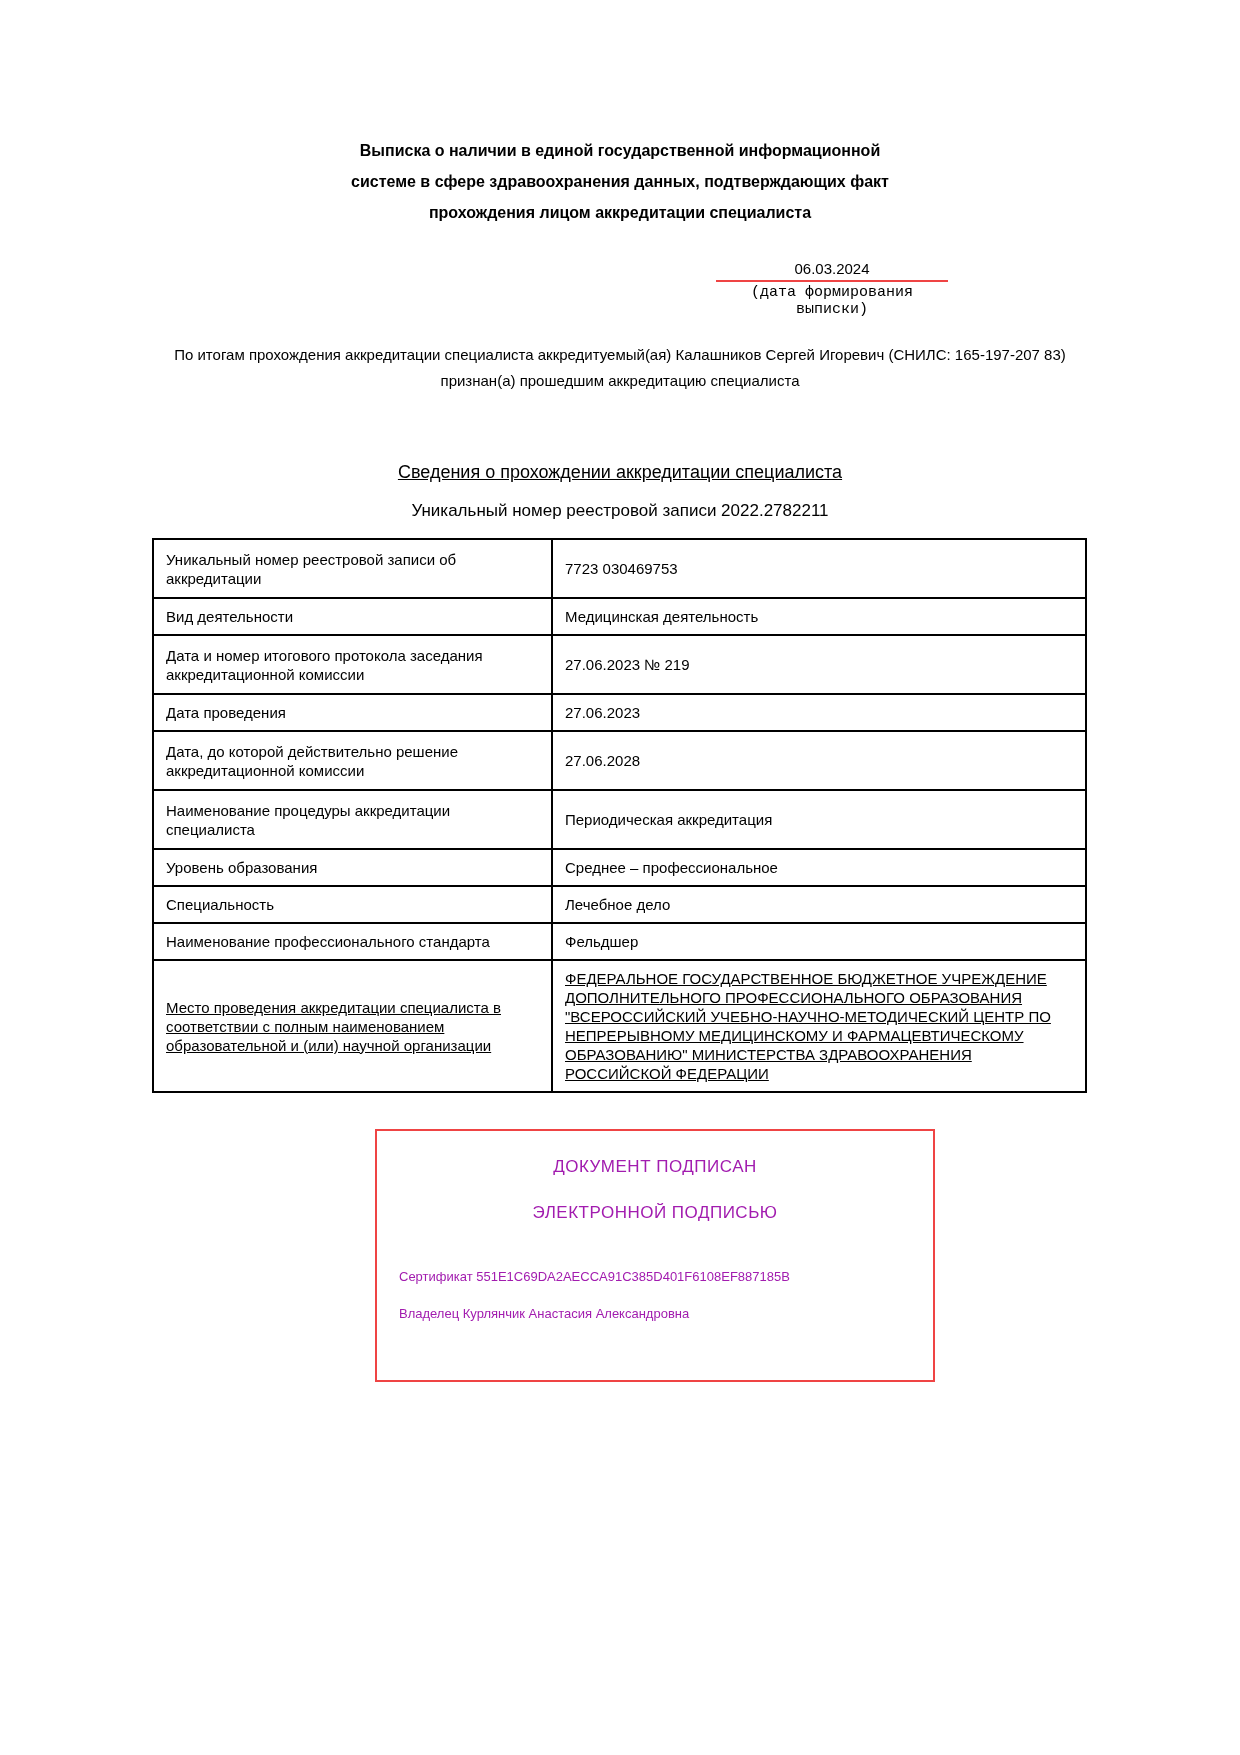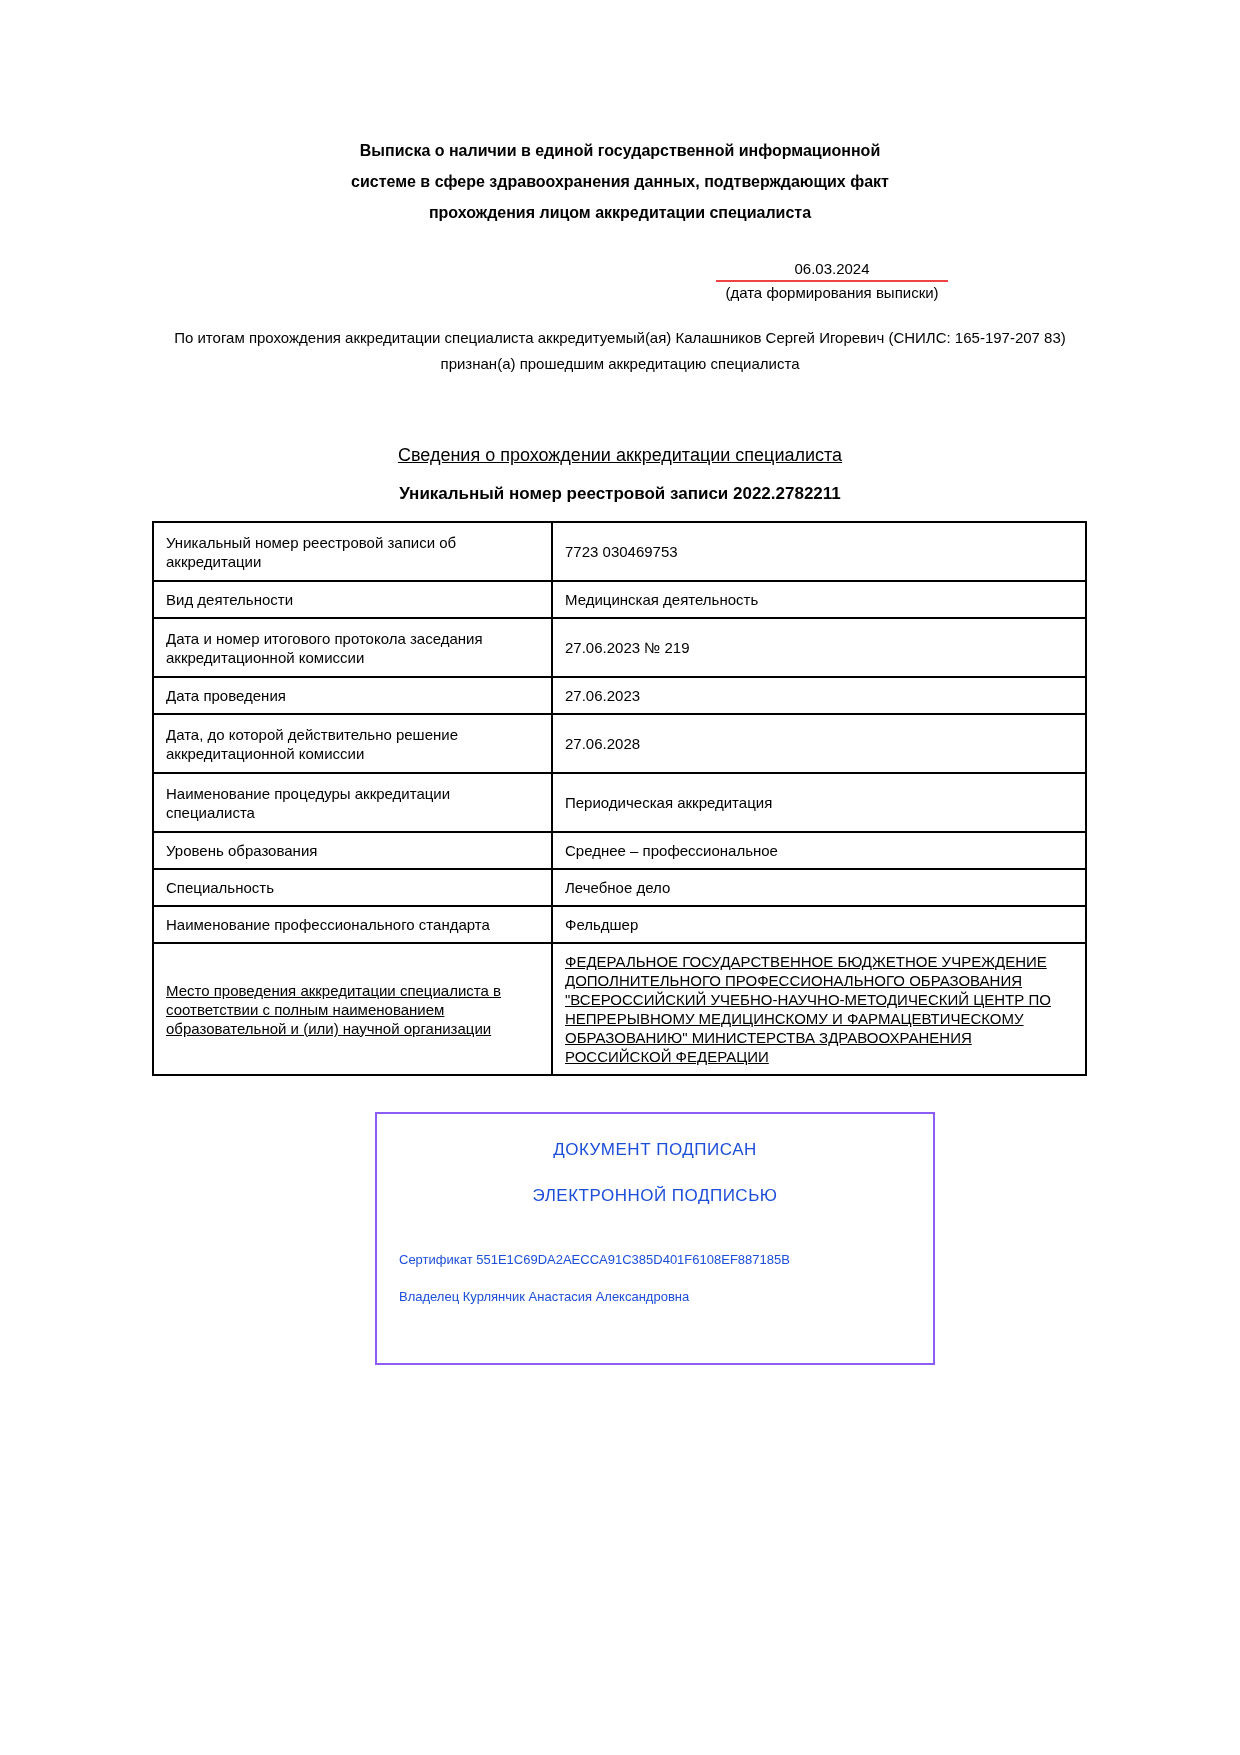--- a/index.html
+++ b/index.html
@@ -34,37 +34,38 @@
     text-align: center;
   }
   .date-value {
     font-size: 15px;
     padding-bottom: 3px;
     border-bottom: 2px solid #ef4444;
   }
   .date-caption {
     font-size: 15px;
     padding-top: 2px;
+    font-family: Liberation Mono, monospace;
   }
   .intro {
     margin-top: 24px;
     text-align: center;
     font-size: 15px;
     line-height: 26px;
   }
   .section-heading {
     margin-top: 68px;
     text-align: center;
     font-size: 18px;
     text-decoration: underline;
   }
   .registry-heading {
     margin-top: 18px;
     text-align: center;
-    font-weight: bold;
+    font-weight: normal;
     font-size: 17px;
   }
   table.acc-table {
     margin-top: 17px;
     margin-left: 77px;
     width: 935px;
     border-collapse: collapse;
     table-layout: fixed;
   }
   table.acc-table td {
@@ -78,23 +79,23 @@
   table.acc-table td.label-col { width: 373px; }
   tr.h2line td { height: 41px; }  
   tr.h1line td { height: 19px; }  
   tr.hbig td   { height: 108px; text-decoration: underline; } 
   td.value-upper { line-height: 18px; }
   .signature-box {
     margin-top: 36px;
     margin-left: 300px;
     width: 560px;
     height: 253px;
-    border: 2px solid #8b5cf6;
+    border: 2px solid #ef4444;
     box-sizing: border-box;
-    color: #1d4ed8;
+    color: #a21caf;
   }
   .sig-title {
     text-align: center;
     font-size: 17px;
     letter-spacing: 0.5px;
     margin-top: 26px;
   }
   .sig-title + .sig-title { }
   .sig-detail {
     font-size: 13px;

